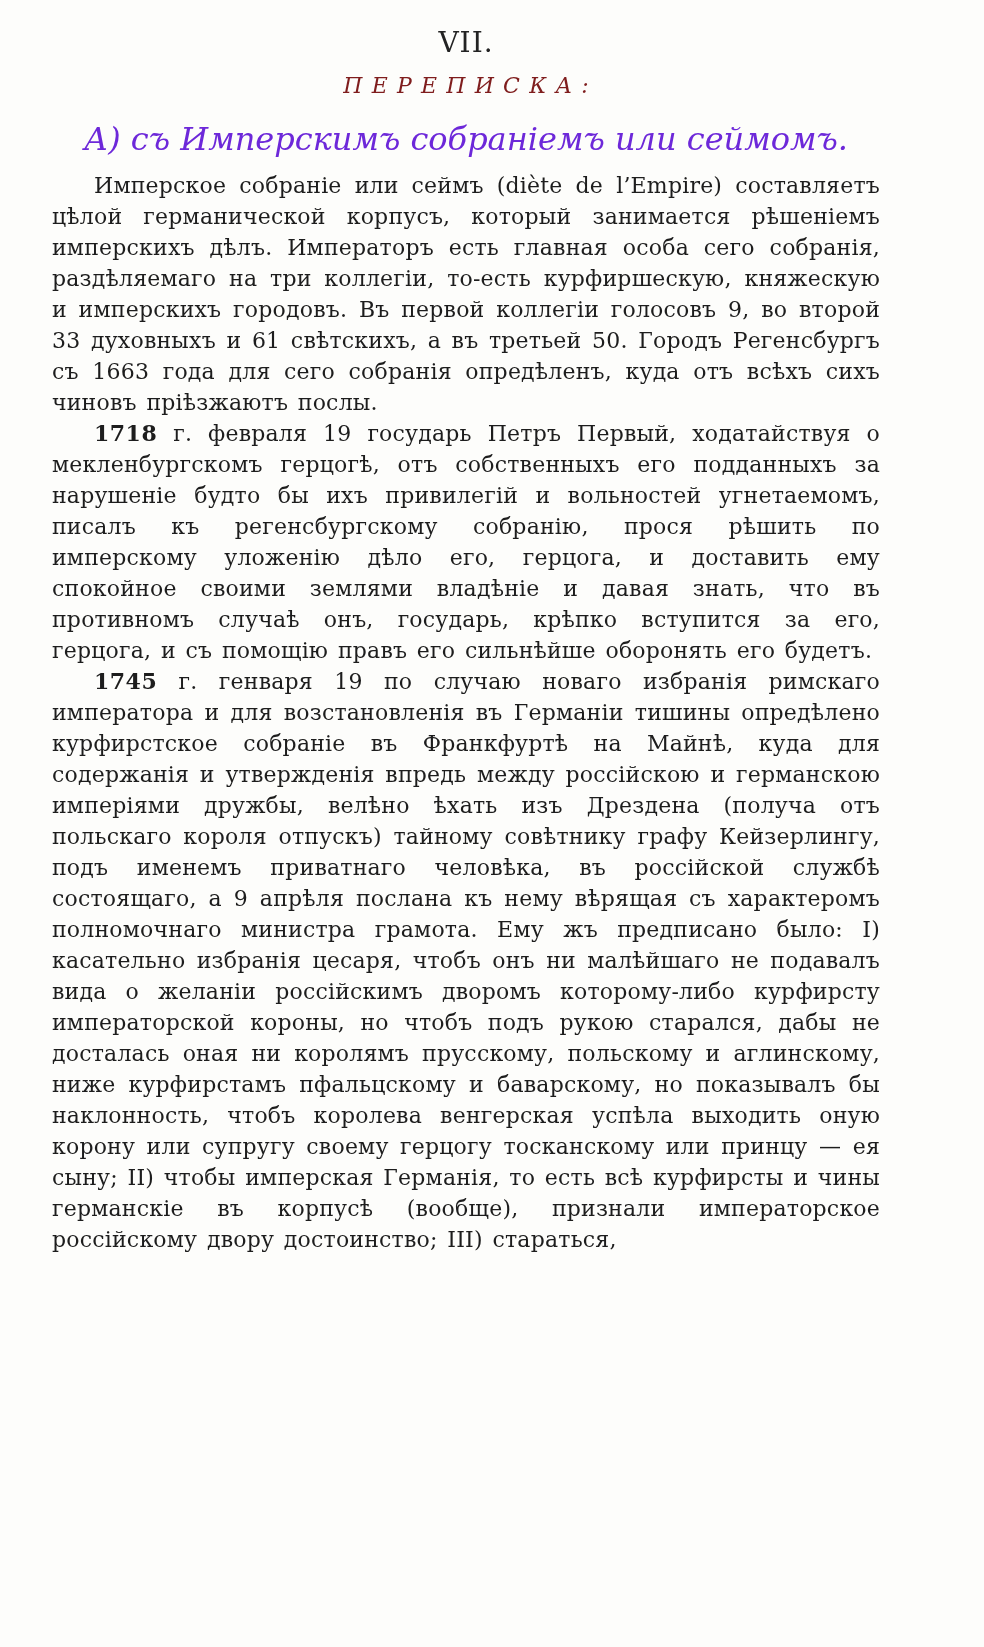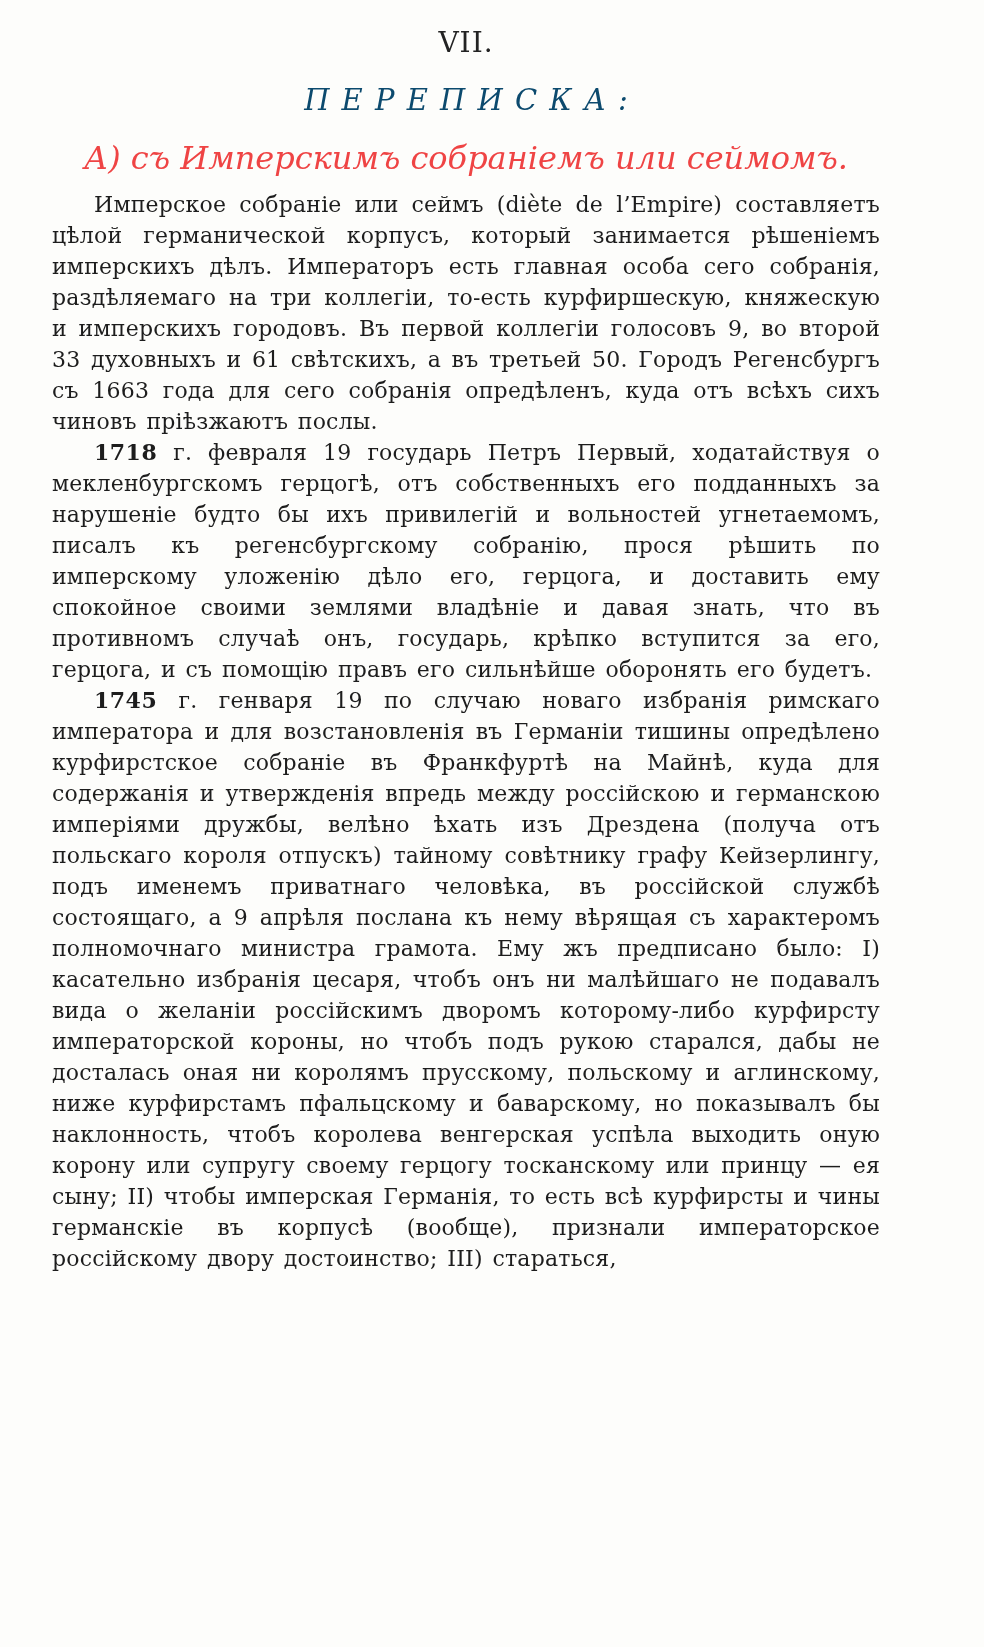--- a/index.html
+++ b/index.html
@@ -22,33 +22,33 @@
   }
   .chapter-number {
     text-align: center;
     font-size: 28px;
     letter-spacing: 1px;
     color: #232323;
   }
   .main-heading {
     text-align: center;
     font-style: italic;
-    font-size: 29px;
+    font-size: 22px;
     letter-spacing: 0.42em;
-    margin-top: 24px;
-    color: #0c4a6e;
+    margin-top: 14px;
+    color: #7f1d1d;
     
     padding-left: 0.42em;
   }
   .sub-heading {
     text-align: center;
     font-style: italic;
     font-size: 32px;
     margin-top: 22px;
-    color: #ef4444;
+    color: #6d28d9;
   }
   .body-text {
     margin-top: 12px;
   }
   p.para {
     margin: 0;
     font-size: 22px;
     line-height: 31px;
     text-align: justify;
     text-indent: 42px;

